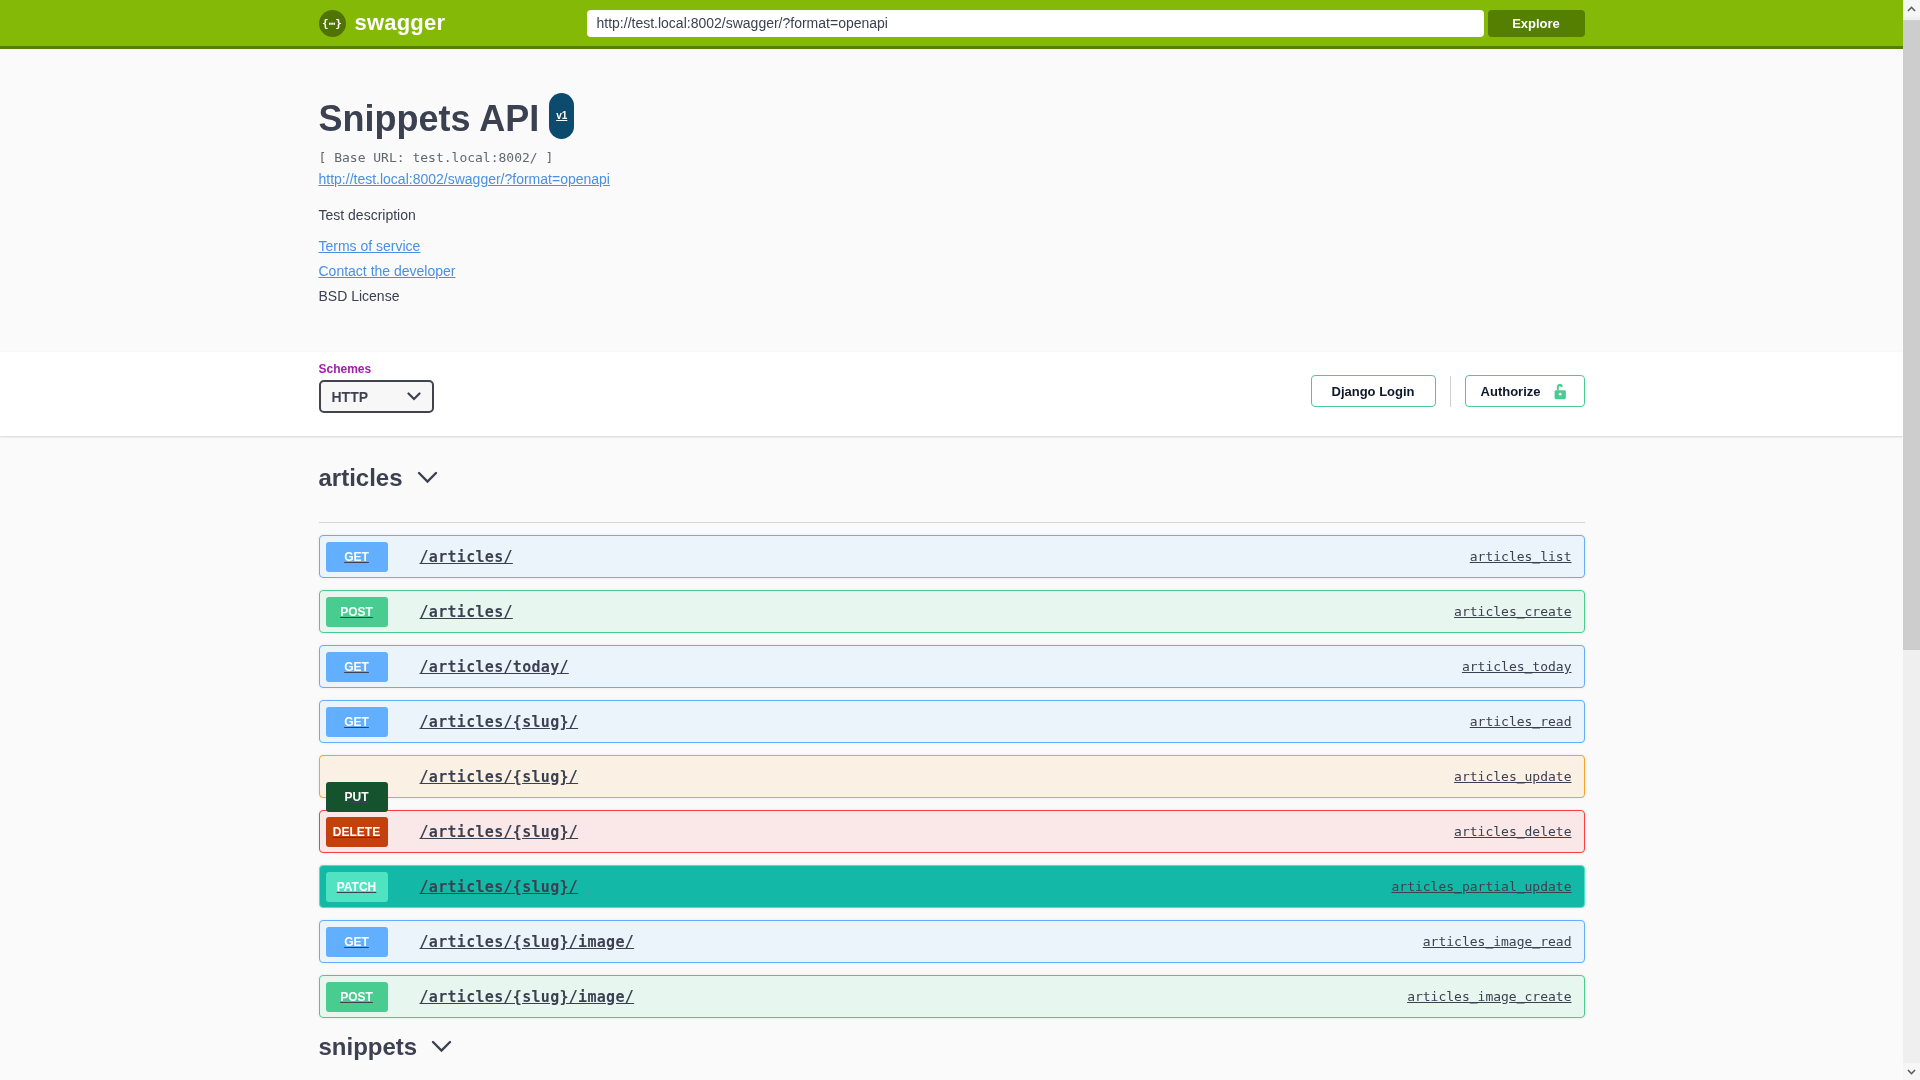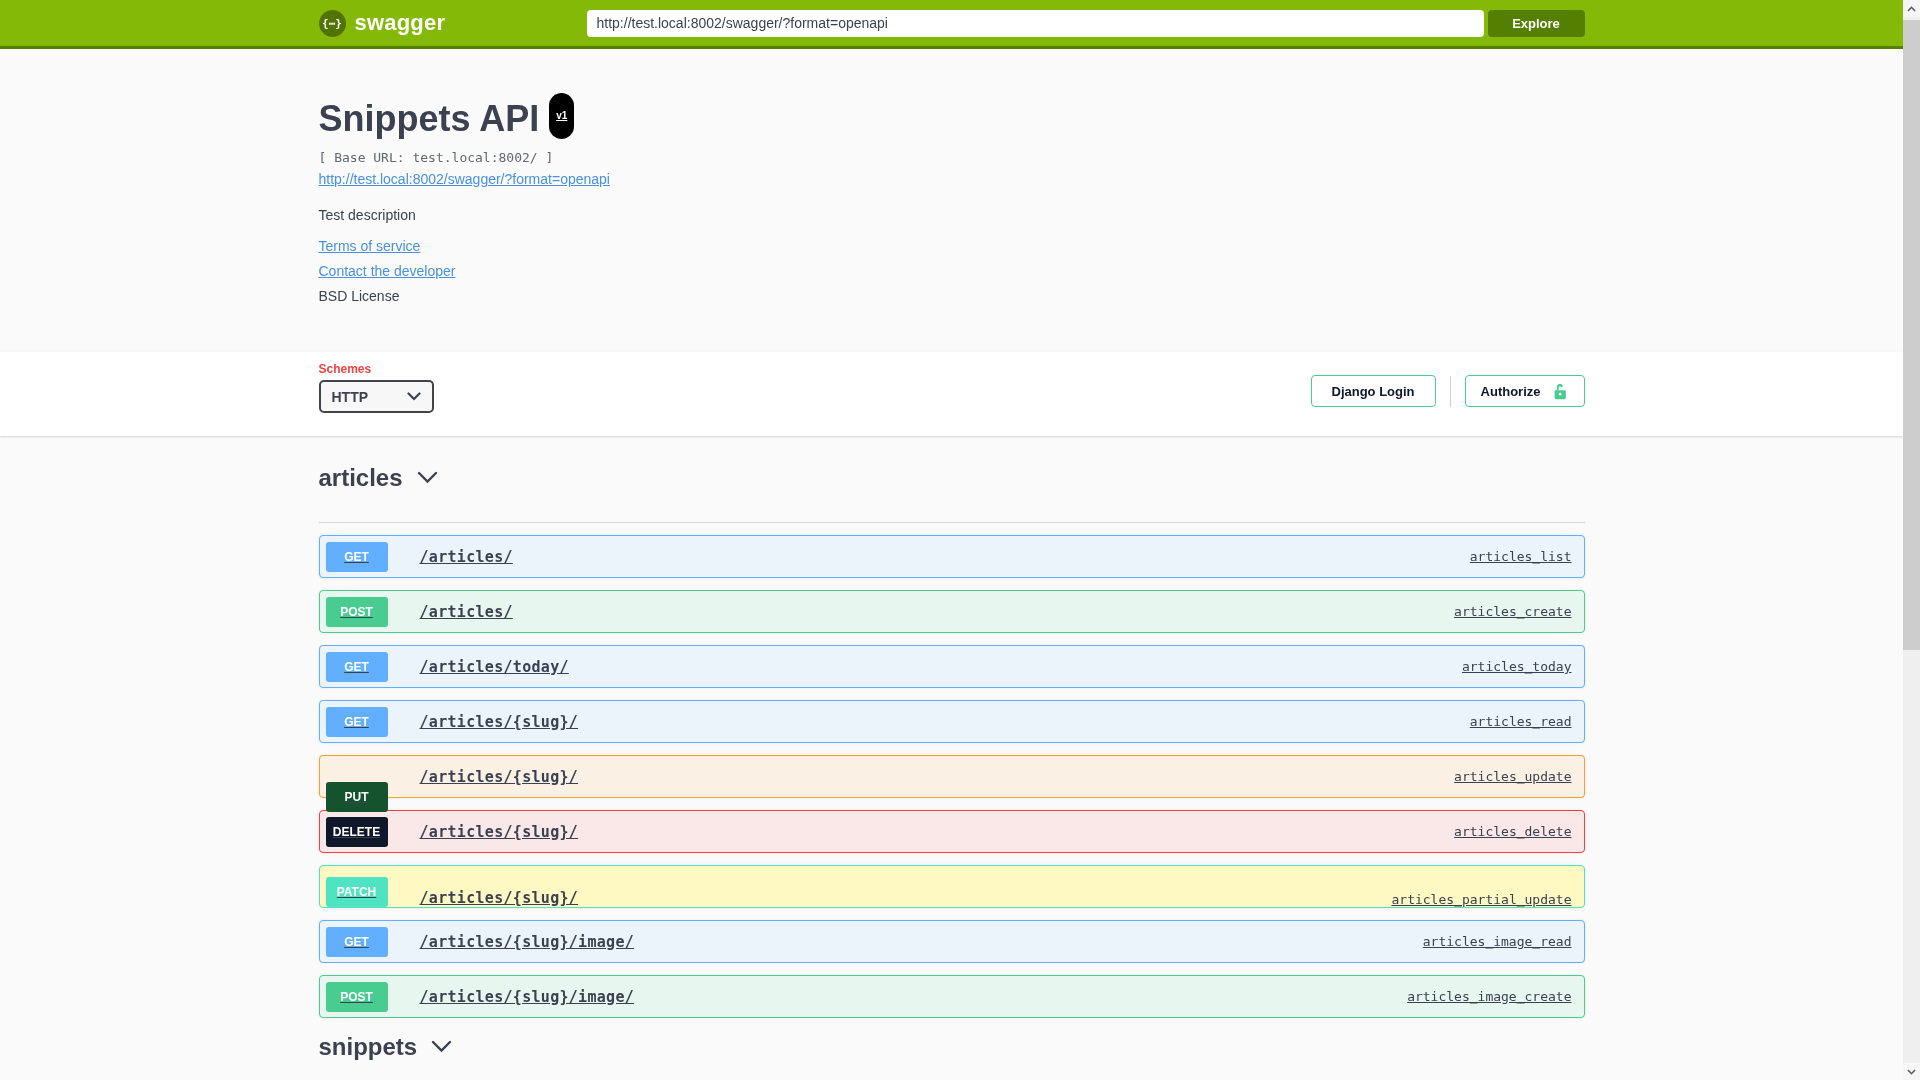--- a/index.html
+++ b/index.html
@@ -23,34 +23,34 @@
   .brand-name{color:#fff;font-size:22px;font-weight:bold;letter-spacing:.2px;}
   .explore-form{display:flex;gap:4px;align-items:center;}
   .url-input{width:897px;height:27px;border:none;border-radius:4px;padding:0 10px;
              font-size:14px;color:#3b4151;font-family:"Liberation Sans",sans-serif;outline:none;}
   .explore-btn{width:97px;height:27px;background:#547f00;border:none;border-radius:4px;
                color:#fff;font-weight:bold;font-size:13px;cursor:pointer;}
 
   
   .info-section{padding:50px 0 47px;}
   .api-title{font-size:36px;line-height:40px;font-weight:bold;margin:0;color:#3b4151;}
-  .version-badge{display:inline-block;font-size:10px;font-weight:bold;background:#000000;color:#fff;
+  .version-badge{display:inline-block;font-size:10px;font-weight:bold;background:#0c4a6e;color:#fff;
                  border-radius:50px;padding:3px 7px;margin-left:10px;vertical-align:top;position:relative;top:-6px;text-decoration:underline;}
   .base-url{font-family:"DejaVu Sans Mono",monospace;font-size:13px;color:#62676e;margin-top:5px;}
   a.spec-link{display:block;width:fit-content;margin-top:6px;font-size:14px;color:#4990e2;text-decoration:underline;cursor:pointer;}
   .description{margin-top:20px;font-size:14px;line-height:17px;}
   a.info-link{display:block;width:fit-content;margin-top:14px;font-size:14px;line-height:17px;
               color:#4990e2;text-decoration:underline;cursor:pointer;}
   a.info-link.contact{margin-top:8px;}
   .license{margin-top:8px;font-size:14px;line-height:17px;}
 
   
   .scheme-container{background:#fff;box-shadow:0 1px 2px 0 rgba(0,0,0,.15);height:84px;padding-top:10px;}
   .scheme-row{display:flex;justify-content:space-between;align-items:flex-start;}
-  .schemes-label{display:block;font-size:12px;font-weight:bold;line-height:14px;color:#ef4444;}
+  .schemes-label{display:block;font-size:12px;font-weight:bold;line-height:14px;color:#a21caf;}
   .select-wrap{margin-top:4px;width:115px;height:33px;border:2px solid #41444e;border-radius:5px;
                background:#f7f7f7;display:flex;align-items:center;justify-content:space-between;
                padding:0 11px;font-size:14px;font-weight:bold;color:#3b4151;cursor:pointer;}
   .auth-wrapper{display:flex;align-items:center;margin-top:13px;}
   .btn-outline{height:32px;border:1.5px solid #49cc90;border-radius:4px;background:transparent;
                color:#0f172a;font-weight:bold;font-size:13px;padding:0 20px;cursor:pointer;
                font-family:"Liberation Sans",sans-serif;}
   .btn-outline.authorize{display:flex;align-items:center;gap:10px;padding:0 15px;}
   .auth-divider{width:1px;height:31px;background:#cfcfcf;margin:0 14px;}
 
@@ -64,25 +64,25 @@
   .method-badge{min-width:62px;height:30px;line-height:30px;border-radius:3px;color:#fff;font-weight:bold;
                 font-size:12px;text-align:center;padding:0 6px;}
   .op-path{margin-left:32px;font-family:"DejaVu Sans Mono",monospace;font-size:15px;font-weight:600;
            color:#3b4151;letter-spacing:.3px;}
   .op-id{margin-left:auto;font-family:"DejaVu Sans Mono",monospace;font-size:13px;color:#3b4151;}
 
   .opblock.m-get{background:#ebf3fb;border-color:#61affe;}
   .opblock.m-post{background:#e8f6f0;border-color:#49cc90;}
   .opblock.m-put{background:#faf1e4;border-color:#fca130;}
   .opblock.m-delete{background:#fae7e7;border-color:#f93e3e;}
-  .opblock.m-patch{background:#fef9c3;border-color:#50e3c2;align-items:flex-end;}
+  .opblock.m-patch{background:#14b8a6;border-color:#50e3c2;}
   .m-get .method-badge{background:#61affe;}
   .m-post .method-badge{background:#49cc90;}
   .m-put .method-badge{background:#14532d;margin-top:41px;}
-  .m-delete .method-badge{background:#0f172a;}
+  .m-delete .method-badge{background:#c2410c;}
   .m-patch .method-badge{background:#50e3c2;}
 
   
   .scrollbar{position:absolute;top:0;right:0;width:17px;height:1080px;background:#efefef;}
   .sb-btn{position:absolute;left:0;width:17px;height:17px;background:#f6f6f6;
           display:flex;align-items:center;justify-content:center;cursor:pointer;}
   .sb-btn.up{top:0;}
   .sb-btn.down{bottom:0;}
   .sb-thumb{position:absolute;left:0;top:20px;width:17px;height:630px;background:#cdcdcd;cursor:pointer;}
 </style>

